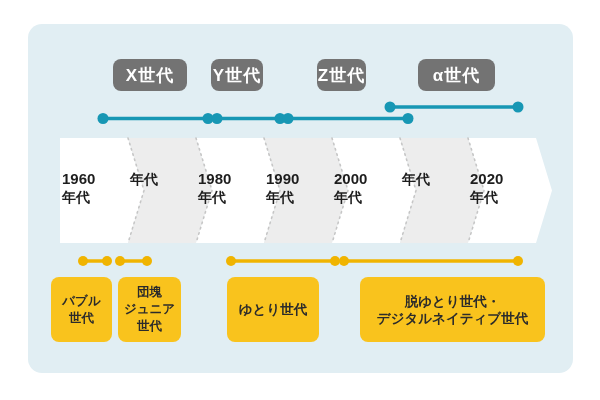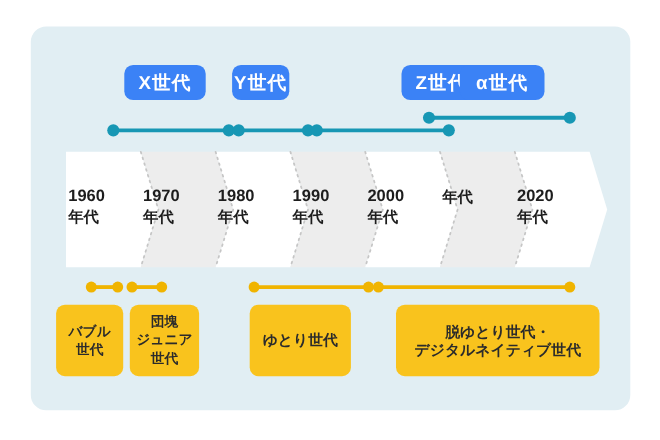--- a/index.html
+++ b/index.html
@@ -8,26 +8,26 @@
     font-family:"Liberation Sans","DejaVu Sans",sans-serif;
   }
   .card{
     position:absolute;left:28px;top:24px;width:545px;height:349px;
     border-radius:14px;background:#e1eef3;
   }
   svg.diagram{position:absolute;left:0;top:0;width:600px;height:400px;}
   
   .badge{
     position:absolute;top:59px;height:32px;border-radius:8px;
-    background:#3b82f6;color:#ffffff;font-weight:bold;font-size:17px;
+    background:#737373;color:#ffffff;font-weight:bold;font-size:17px;
     display:flex;align-items:center;justify-content:center;letter-spacing:1px;
   }
   .badge-x{left:113px;width:74px;}
   .badge-y{left:211px;width:52px;}
-  .badge-z{left:317px;width:73px;margin-left:48px;}
+  .badge-z{left:317px;width:49px;}
   .badge-a{left:418px;width:77px;}
   
   .decade{
     position:absolute;top:170px;width:80px;text-align:left;color:#1d1d1d;
     font-weight:bold;line-height:18px;
   }
   .decade .yr{font-size:15px;display:block;}
   .decade .sfx{font-size:14px;display:block;}
   .d0{left:62px;}.d1{left:130px;}.d2{left:198px;}.d3{left:266px;}
   .d4{left:334px;}.d5{left:402px;}.d6{left:470px;}
@@ -99,21 +99,20 @@
   <div class="badge badge-x">X世代</div>
   <div class="badge badge-y">Y世代</div>
   <div class="badge badge-z">Z世代</div>
   <div class="badge badge-a">α世代</div>
 
   <div class="decade d0">
     <span class="yr">1960</span>
     <span class="sfx">年代</span>
   </div>
   <div class="decade d1">
-    <span class="yr">1970</span>
     <span class="sfx">年代</span>
   </div>
   <div class="decade d2">
     <span class="yr">1980</span>
     <span class="sfx">年代</span>
   </div>
   <div class="decade d3">
     <span class="yr">1990</span>
     <span class="sfx">年代</span>
   </div>

